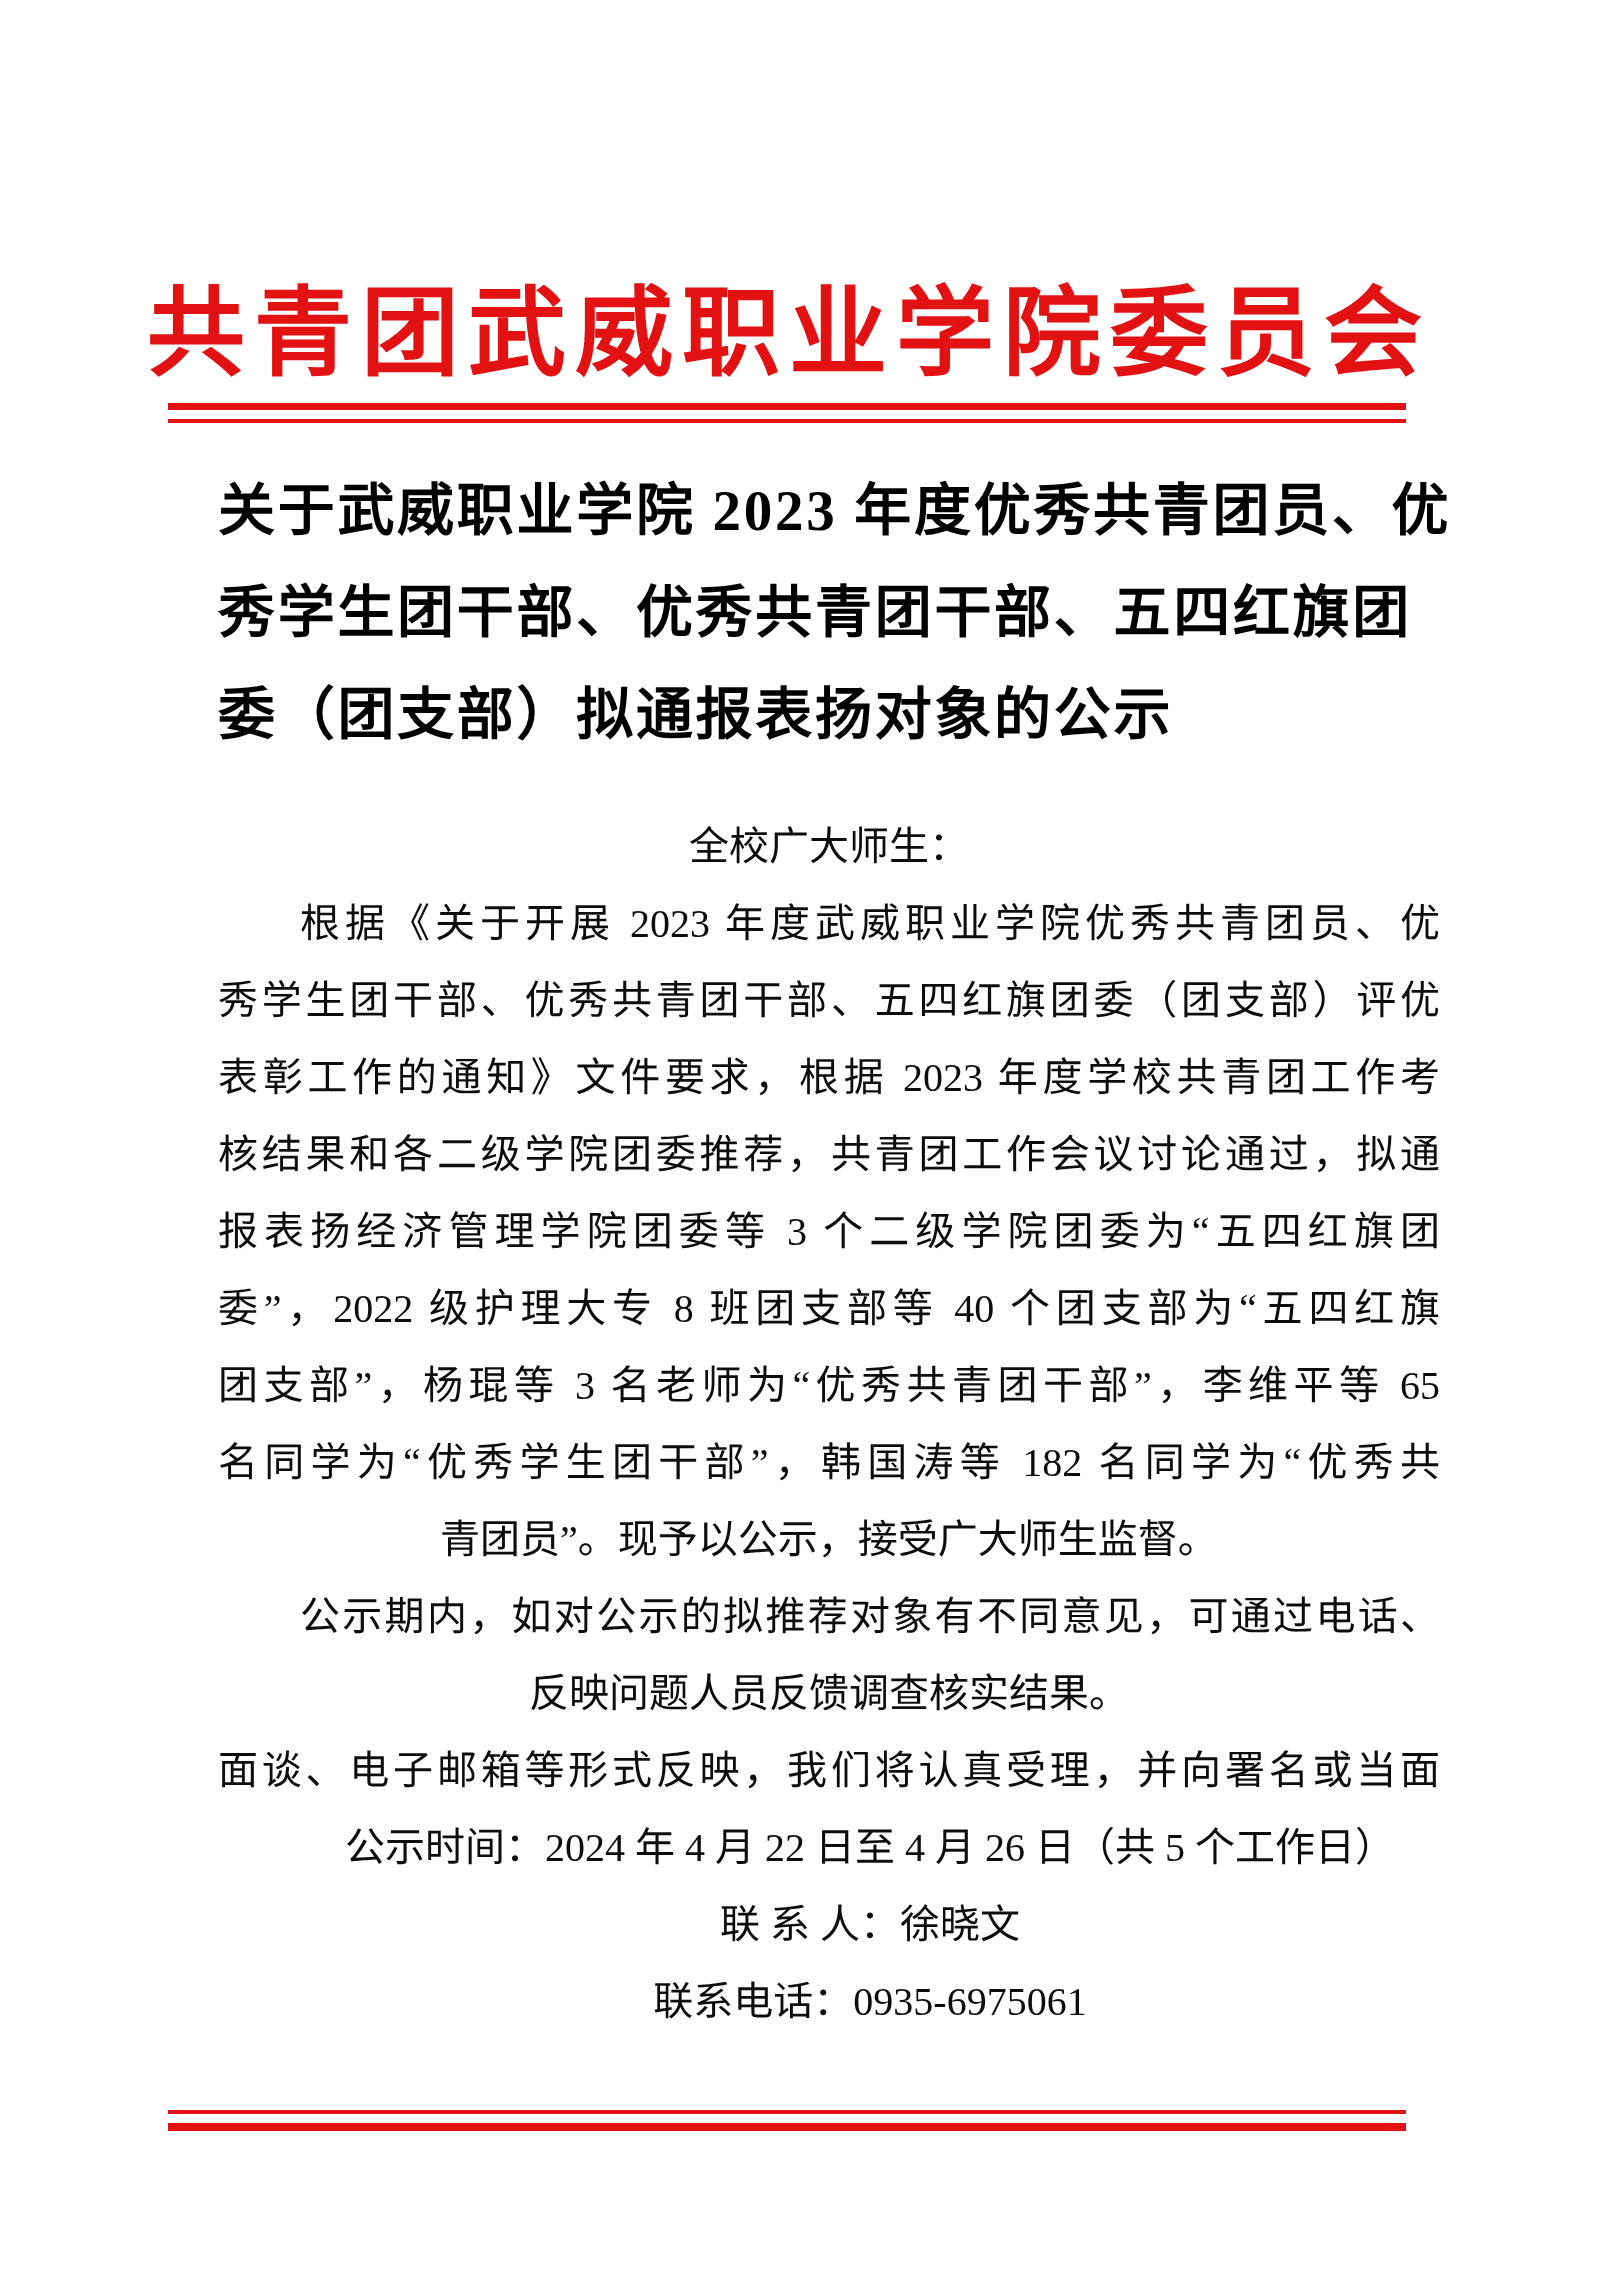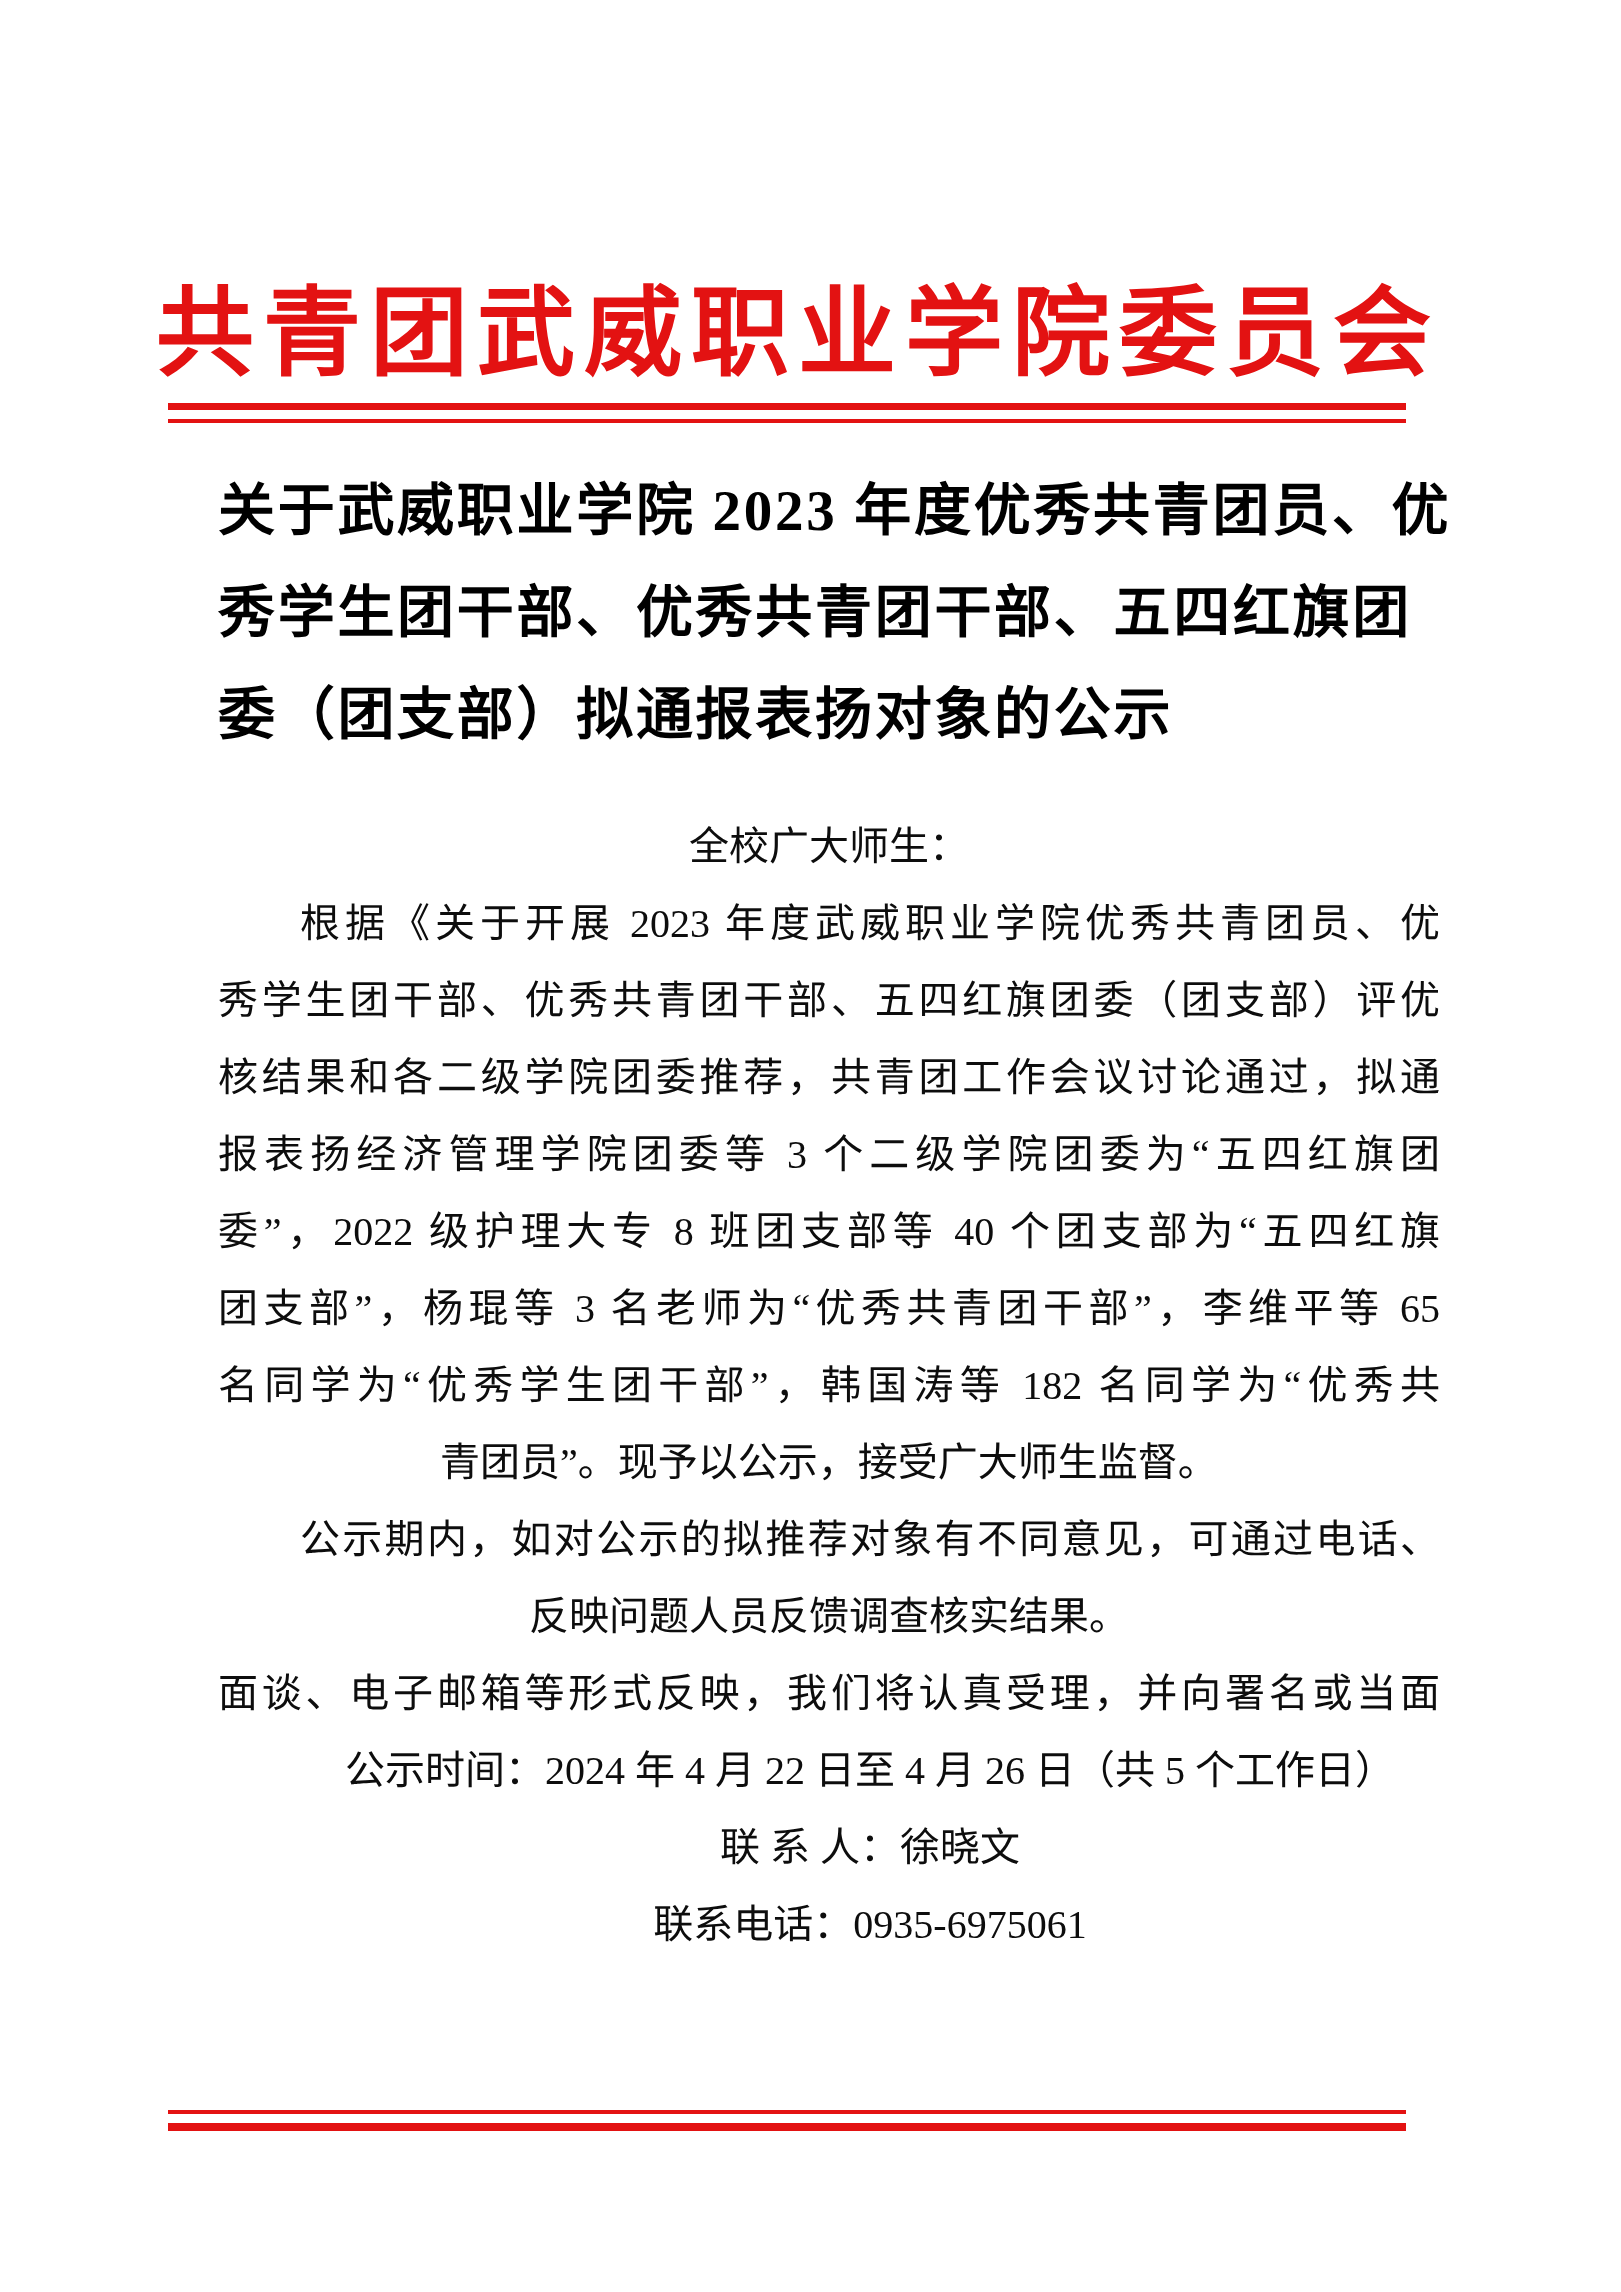--- a/index.html
+++ b/index.html
@@ -13,21 +13,21 @@
     height: 2293px;
     background: #ffffff;
     overflow: hidden;
     font-family: "Liberation Serif", "DejaVu Serif", serif;
     color: #0d0d0d;
   }
   
   .masthead {
     position: absolute;
     top: 274px;
-    left: 17px;
+    left: 8px;
     width: 1562px;
     text-align: center;
     font-size: 98px;
     line-height: 121px;
     font-weight: bold;
     letter-spacing: 9px;
     color: var(--accent-red, #e31212);
     white-space: nowrap;
   }
   
@@ -84,20 +84,21 @@
   <div class="doc-title">
     <div class="t-line">关于武威职业学院 2023 年度优秀共青团员、优</div>
     <div class="t-line">秀学生团干部、优秀共青团干部、五四红旗团</div>
     <div class="t-line">委（团支部）拟通报表扬对象的公示</div>
   </div>
 
   <div class="body-text">
     <div class="ln">全校广大师生：</div>
     <div class="ln ind just">根据《关于开展 2023 年度武威职业学院优秀共青团员、优</div>
     <div class="ln just">秀学生团干部、优秀共青团干部、五四红旗团委（团支部）评优</div>
+    <div class="ln just">表彰工作的通知》文件要求，根据 2023 年度学校共青团工作考</div>
     <div class="ln just">核结果和各二级学院团委推荐，共青团工作会议讨论通过，拟通</div>
     <div class="ln just">报表扬经济管理学院团委等 3 个二级学院团委为“五四红旗团</div>
     <div class="ln just">委”，2022 级护理大专 8 班团支部等 40 个团支部为“五四红旗</div>
     <div class="ln just">团支部”，杨琨等 3 名老师为“优秀共青团干部”，李维平等 65</div>
     <div class="ln just">名同学为“优秀学生团干部”，韩国涛等 182 名同学为“优秀共</div>
     <div class="ln">青团员”。现予以公示，接受广大师生监督。</div>
     <div class="ln ind just">公示期内，如对公示的拟推荐对象有不同意见，可通过电话、</div>
     <div class="ln">反映问题人员反馈调查核实结果。</div>
     <div class="ln just">面谈、电子邮箱等形式反映，我们将认真受理，并向署名或当面</div>
     <div class="ln ind">公示时间：2024 年 4 月 22 日至 4 月 26 日（共 5 个工作日）</div>

